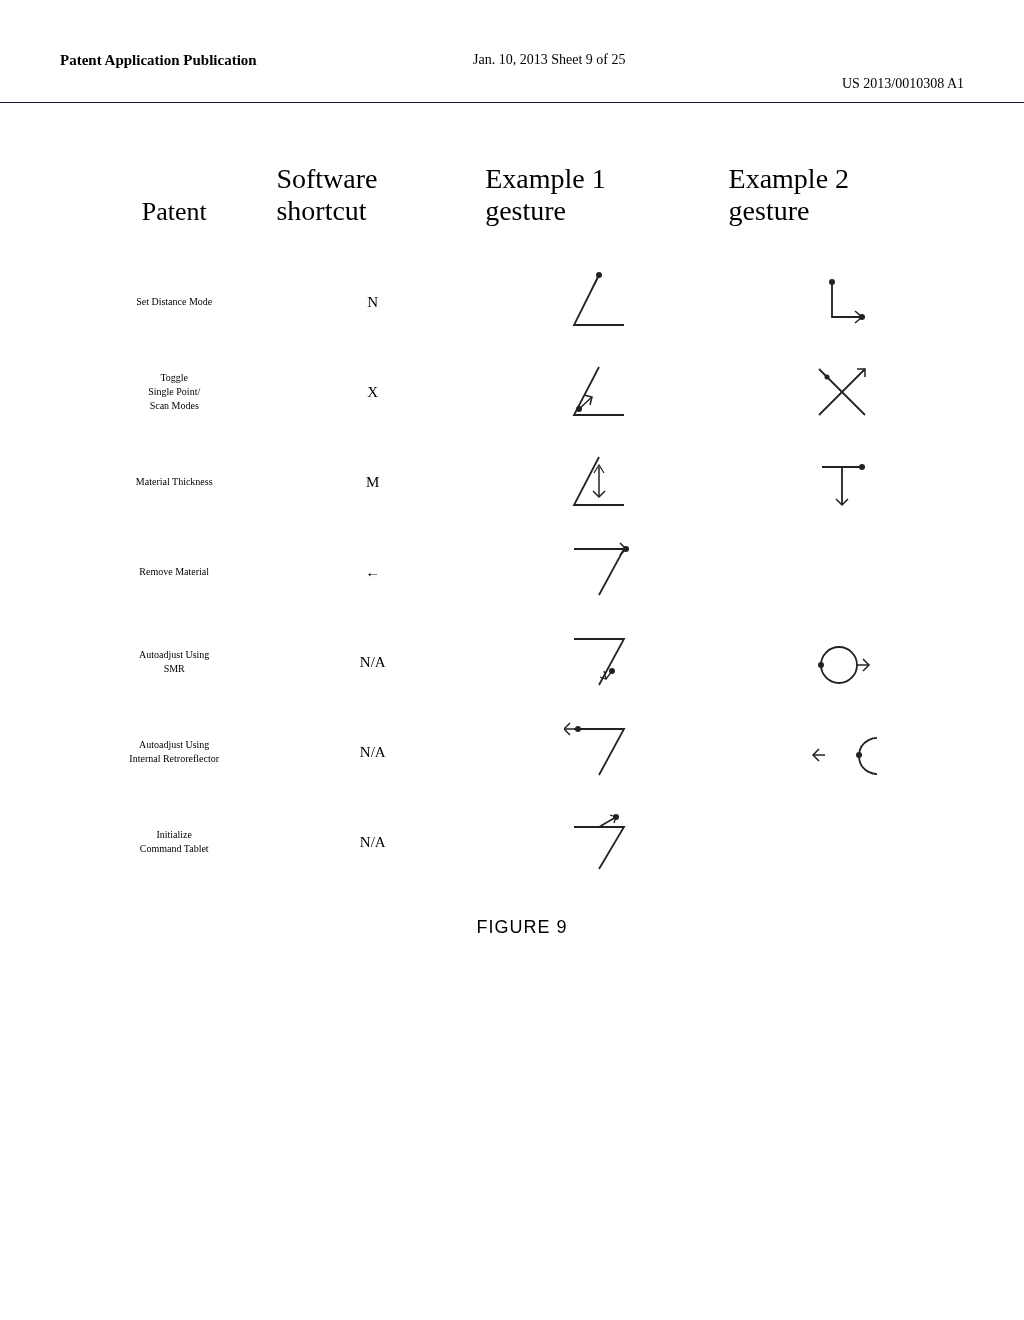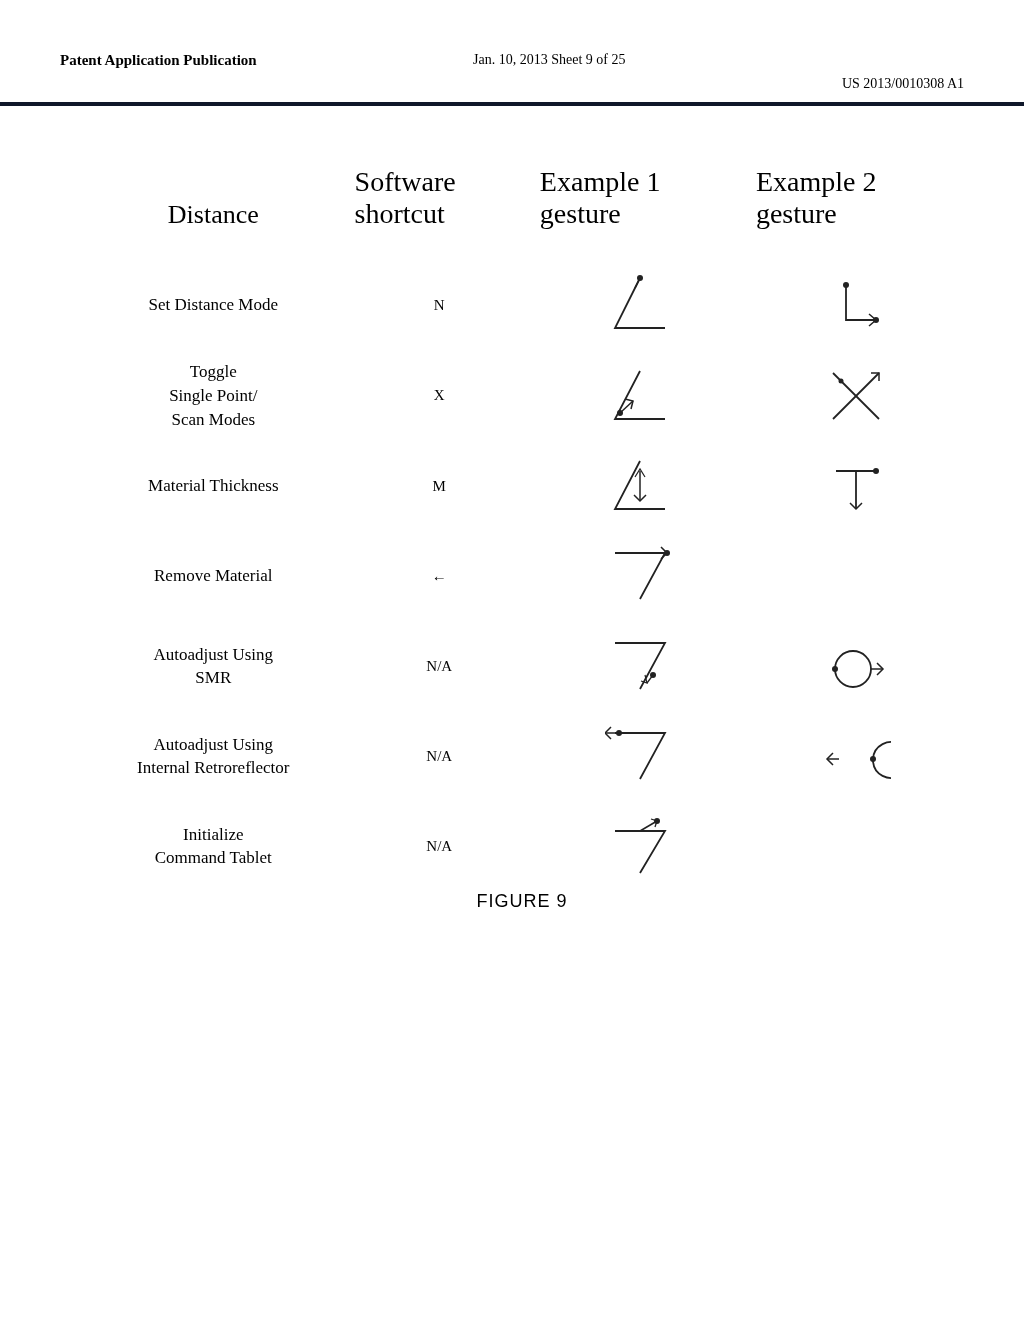--- a/index.html
+++ b/index.html
@@ -11,21 +11,21 @@
       position: relative;
       overflow-x: hidden;
     }
 
     
     .header {
       display: flex;
       justify-content: space-between;
       align-items: center;
       padding: 28px 60px 10px 60px;
-      border-bottom: 4px solid #0f172a;
+      border-bottom: 1px solid #0f172a;
     }
     .header-left {
       font-weight: bold;
       font-size: 15px;
     }
     .header-center {
       font-size: 14px;
     }
     .header-right {
       font-size: 14px;
@@ -61,40 +61,41 @@
     .gesture-table td {
       text-align: center;
       vertical-align: middle;
       padding: 12px 8px;
       font-size: 15px;
       border: none;
     }
 
     .gesture-table td.col-command {
       text-align: center;
-      font-size: 17px;
+      font-size: 10px;
       line-height: 1.4;
     }
 
     .gesture-table td.col-shortcut {
       font-size: 15px;
     }
 
     .gesture-table td.col-gesture {
       padding: 8px 4px;
     }
 
     svg.gesture {
       display: block;
       margin: 0 auto;
     }
 
     .figure-caption {
       text-align: center;
       font-size: 18px;
+      margin-top: 30px;
       font-family: Arial, sans-serif;
       letter-spacing: 1px;
     }
 
     
     .gesture-table tr.data-row td {
       border-top: none;
       border-bottom: none;
       padding-top: 10px;
       padding-bottom: 10px;
@@ -106,21 +107,21 @@
 <div class="header">
   <div class="header-left">Patent Application Publication</div>
   <div class="header-center">Jan. 10, 2013  Sheet 9 of 25</div>
   <div class="header-right">US 2013/0010308 A1</div>
 </div>
 
 <div class="main">
   <table class="gesture-table">
     <thead>
       <tr>
-        <th class="col-command">Distance</th>
+        <th class="col-command">Patent</th>
         <th>Software<br>shortcut</th>
         <th>Example 1<br>gesture</th>
         <th>Example 2<br>gesture</th>
       </tr>
     </thead>
     <tbody>
 
       <tr class="data-row">
         <td class="col-command">Set Distance Mode</td>
         <td class="col-shortcut">N</td>

